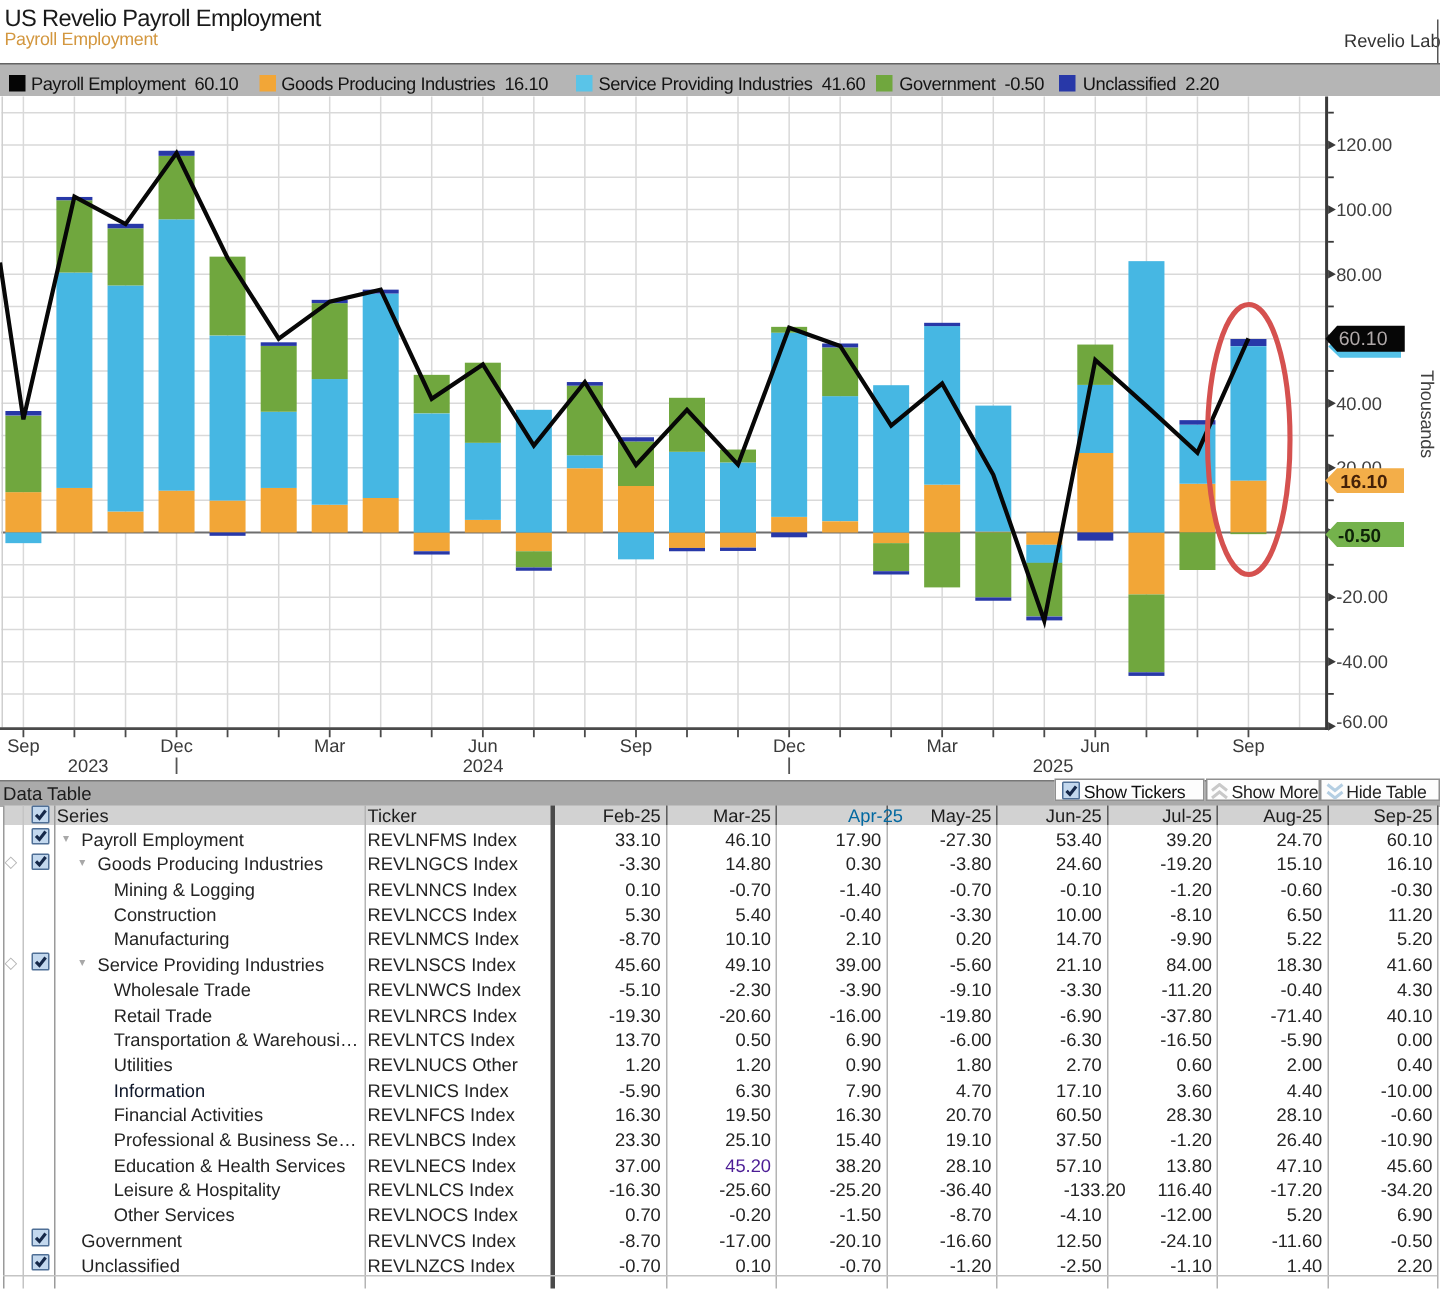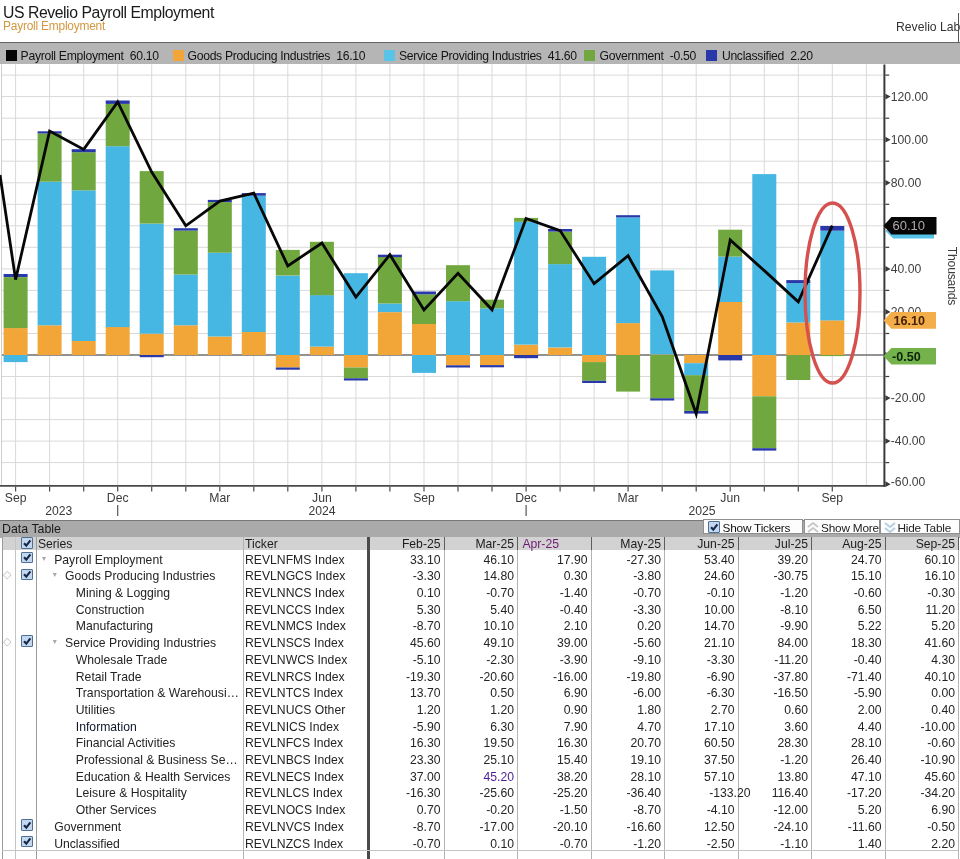--- a/index.html
+++ b/index.html
@@ -292,21 +292,21 @@
 <div style="position:absolute;left:590.5px;top:536.6px;width:1px;height:13.1px;background:#5e5e5e"></div>
 <div style="position:absolute;left:664.0px;top:536.6px;width:1px;height:13.1px;background:#5e5e5e"></div>
 <div style="position:absolute;left:737.5px;top:536.6px;width:1px;height:13.1px;background:#5e5e5e"></div>
 <div style="position:absolute;left:811.0px;top:536.6px;width:1px;height:13.1px;background:#5e5e5e"></div>
 <div style="position:absolute;left:884.5px;top:536.6px;width:1px;height:13.1px;background:#5e5e5e"></div>
 <div style="position:absolute;left:957.8px;top:536.6px;width:1px;height:13.1px;background:#5e5e5e"></div>
 <div style="position:absolute;left:37.9px;top:537.1px;font:12.2px 'Liberation Sans',sans-serif;color:#1d1d1d">Series</div>
 <div style="position:absolute;left:245px;top:537.1px;font:12.2px 'Liberation Sans',sans-serif;color:#1d1d1d">Ticker</div>
 <div style="position:absolute;left:373.5px;top:537.1px;width:67px;text-align:right;font:12.2px 'Liberation Sans',sans-serif;color:#1d1d1d">Feb-25</div>
 <div style="position:absolute;left:447.0px;top:537.1px;width:67px;text-align:right;font:12.2px 'Liberation Sans',sans-serif;color:#1d1d1d">Mar-25</div>
-<div style="position:absolute;left:492px;top:537.1px;width:67px;text-align:right;font:12.2px 'Liberation Sans',sans-serif;color:#701a75">Apr-25</div>
+<div style="position:absolute;left:535px;top:537.1px;width:67px;text-align:right;font:12.2px 'Liberation Sans',sans-serif;color:#0369a1">Apr-25</div>
 <div style="position:absolute;left:594.0px;top:537.1px;width:67px;text-align:right;font:12.2px 'Liberation Sans',sans-serif;color:#1d1d1d">May-25</div>
 <div style="position:absolute;left:667.5px;top:537.1px;width:67px;text-align:right;font:12.2px 'Liberation Sans',sans-serif;color:#1d1d1d">Jun-25</div>
 <div style="position:absolute;left:741.0px;top:537.1px;width:67px;text-align:right;font:12.2px 'Liberation Sans',sans-serif;color:#1d1d1d">Jul-25</div>
 <div style="position:absolute;left:814.5px;top:537.1px;width:67px;text-align:right;font:12.2px 'Liberation Sans',sans-serif;color:#1d1d1d">Aug-25</div>
 <div style="position:absolute;left:888.0px;top:537.1px;width:67px;text-align:right;font:12.2px 'Liberation Sans',sans-serif;color:#1d1d1d">Sep-25</div>
 <div style="position:absolute;left:21.0px;top:537.4px;width:9.5px;height:9.5px;background:#c3d8ee;border:1px solid #4f6f96;border-radius:1px">
     <svg width="10" height="10" viewBox="0 0 10 10" style="position:absolute;left:-0.5px;top:-0.5px">
       <path d="M2 5.2 L4.3 7.6 L8.4 2.3" stroke="#16294a" stroke-width="2.1" fill="none"></path>
     </svg>
   </div>
@@ -333,21 +333,21 @@
     </svg>
   </div>
 <div style="position:absolute;left:52.8px;top:570.3px;font:8px 'Liberation Sans',sans-serif;color:#a8a8a8">▾</div>
 <div style="position:absolute;left:65.0px;top:569.3px;font:12.2px 'Liberation Sans',sans-serif;color:#242424;white-space:nowrap">Goods Producing Industries</div>
 <div style="position:absolute;left:245px;top:569.3px;font:12.2px 'Liberation Sans',sans-serif;color:#242424">REVLNGCS Index</div>
 <div style="position:absolute;left:371.5px;top:569.3px;width:69px;text-align:right;font:12.2px 'Liberation Sans',sans-serif;color:#242424">-3.30</div>
 <div style="position:absolute;left:445.0px;top:569.3px;width:69px;text-align:right;font:12.2px 'Liberation Sans',sans-serif;color:#242424">14.80</div>
 <div style="position:absolute;left:518.5px;top:569.3px;width:69px;text-align:right;font:12.2px 'Liberation Sans',sans-serif;color:#242424">0.30</div>
 <div style="position:absolute;left:592.0px;top:569.3px;width:69px;text-align:right;font:12.2px 'Liberation Sans',sans-serif;color:#242424">-3.80</div>
 <div style="position:absolute;left:665.5px;top:569.3px;width:69px;text-align:right;font:12.2px 'Liberation Sans',sans-serif;color:#242424">24.60</div>
-<div style="position:absolute;left:739.0px;top:569.3px;width:69px;text-align:right;font:12.2px 'Liberation Sans',sans-serif;color:#242424">-30.75</div>
+<div style="position:absolute;left:739.0px;top:569.3px;width:69px;text-align:right;font:12.2px 'Liberation Sans',sans-serif;color:#242424">-19.20</div>
 <div style="position:absolute;left:812.5px;top:569.3px;width:69px;text-align:right;font:12.2px 'Liberation Sans',sans-serif;color:#242424">15.10</div>
 <div style="position:absolute;left:886.0px;top:569.3px;width:69px;text-align:right;font:12.2px 'Liberation Sans',sans-serif;color:#242424">16.10</div>
 <div style="position:absolute;left:75.8px;top:586.0px;font:12.2px 'Liberation Sans',sans-serif;color:#242424;white-space:nowrap">Mining &amp; Logging</div>
 <div style="position:absolute;left:245px;top:586.0px;font:12.2px 'Liberation Sans',sans-serif;color:#242424">REVLNNCS Index</div>
 <div style="position:absolute;left:371.5px;top:586.0px;width:69px;text-align:right;font:12.2px 'Liberation Sans',sans-serif;color:#242424">0.10</div>
 <div style="position:absolute;left:445.0px;top:586.0px;width:69px;text-align:right;font:12.2px 'Liberation Sans',sans-serif;color:#242424">-0.70</div>
 <div style="position:absolute;left:518.5px;top:586.0px;width:69px;text-align:right;font:12.2px 'Liberation Sans',sans-serif;color:#242424">-1.40</div>
 <div style="position:absolute;left:592.0px;top:586.0px;width:69px;text-align:right;font:12.2px 'Liberation Sans',sans-serif;color:#242424">-0.70</div>
 <div style="position:absolute;left:665.5px;top:586.0px;width:69px;text-align:right;font:12.2px 'Liberation Sans',sans-serif;color:#242424">-0.10</div>
 <div style="position:absolute;left:739.0px;top:586.0px;width:69px;text-align:right;font:12.2px 'Liberation Sans',sans-serif;color:#242424">-1.20</div>

